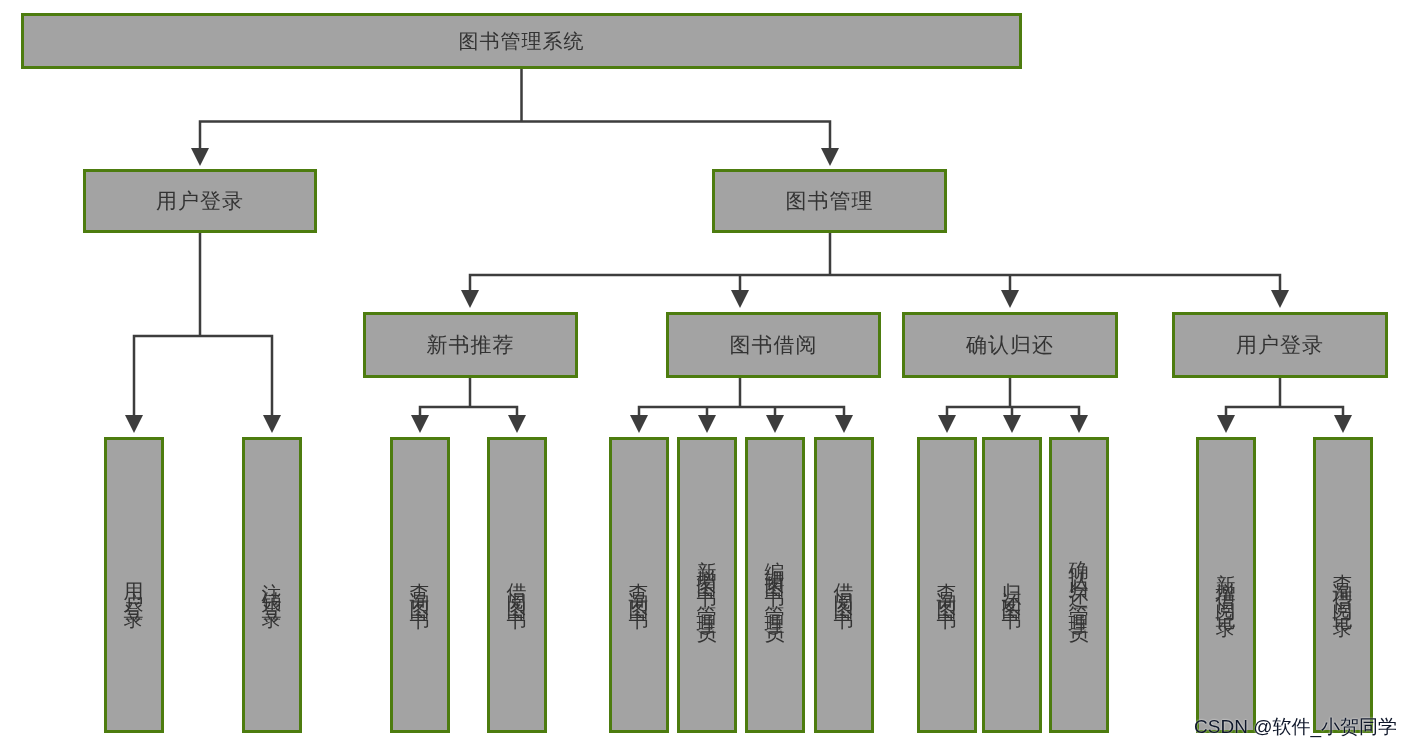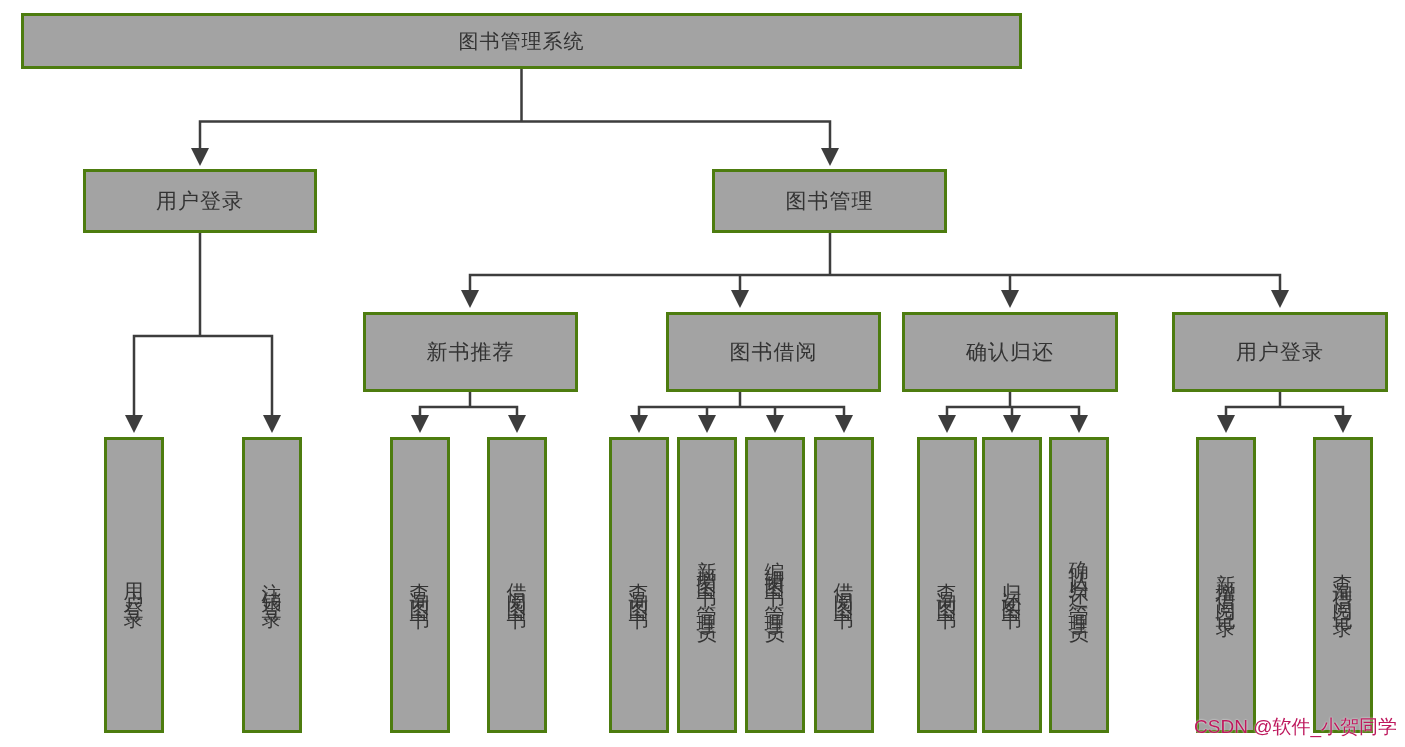--- a/index.html
+++ b/index.html
@@ -34,36 +34,36 @@
   }
   .box .hlabel {
     font-size: 21px;
     letter-spacing: 1px;
     white-space: nowrap;
     color: #333333;
   }
   .box.root { left: 21px; top: 13px; width: 1001px; height: 56px; }
   .box.root .hlabel { font-size: 20px; }
   .box.lvl2 { top: 169px; height: 64px; }
-  .box.lvl3 { top: 312px; height: 80px; }
+  .box.lvl3 { top: 312px; height: 66px; }
   .box.leaf { top: 437px; width: 60px; height: 296px; }
   .box.leaf .vlabel {
     writing-mode: vertical-rl;
     text-orientation: mixed;
     font-size: 20px;
     letter-spacing: 9px;
     line-height: 1;
     color: #333333;
   }
   .watermark {
     position: absolute;
     top: 714px;
     right: 8px;
     font-size: 19px;
-    color: #be185d;
+    color: #0f172a;
     text-shadow: 0 0 2px #ffffff;
     white-space: nowrap;
   }
 </style>
 </head>
 <body>
 
 <div class="canvas">
 
   <svg class="connectors" viewBox="0 0 1405 747" fill="none">

